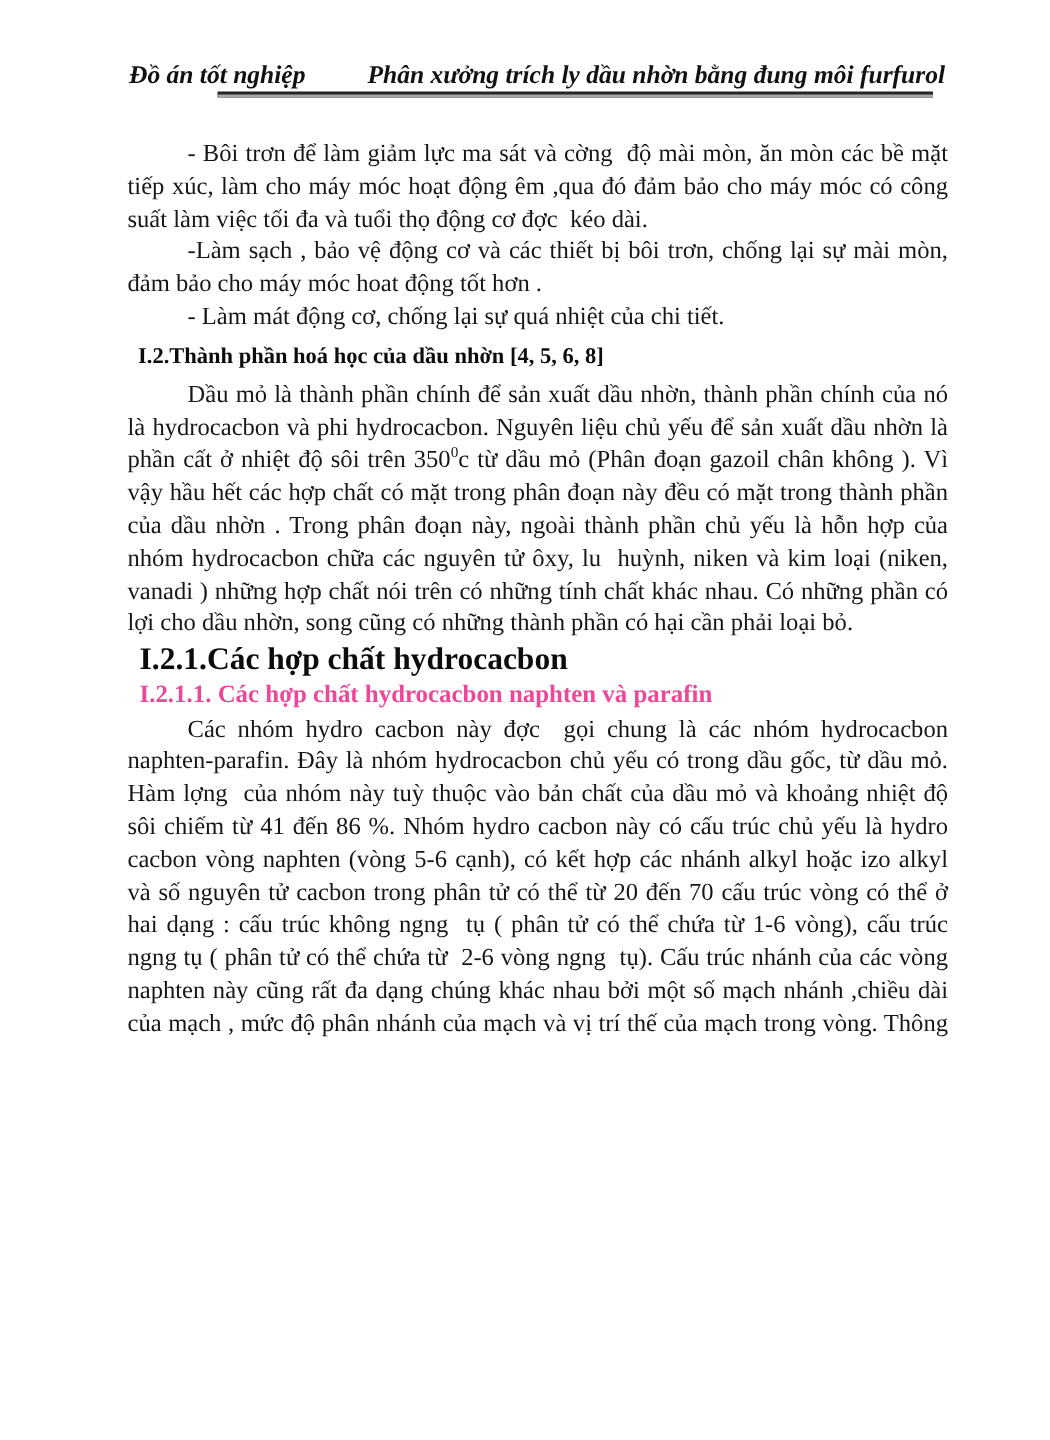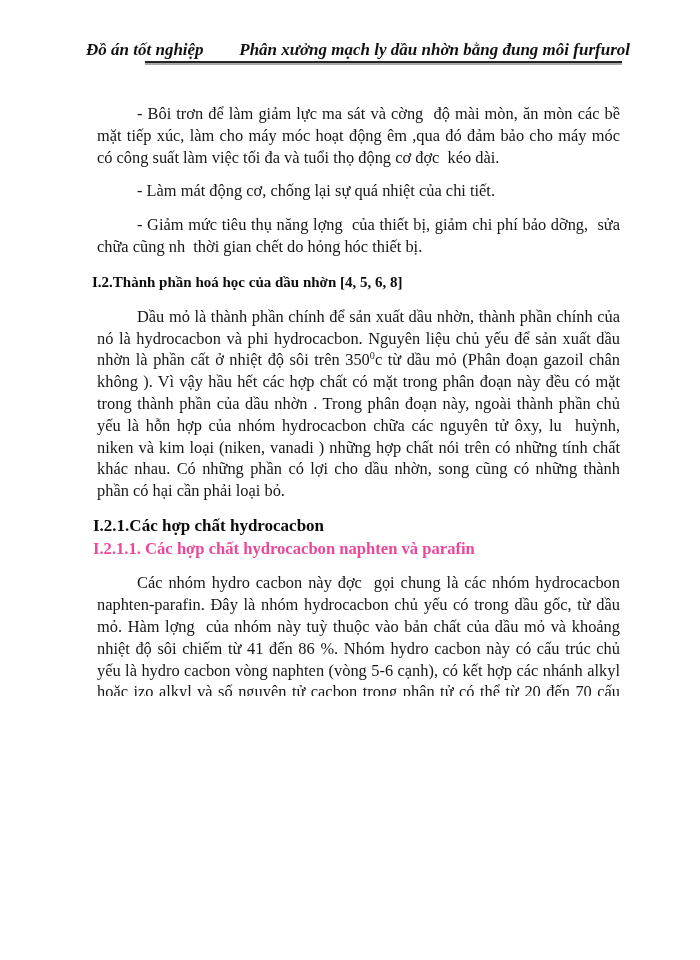--- a/index.html
+++ b/index.html
@@ -42,37 +42,37 @@
   .content {
     position: absolute;
     top: 91px;
     left: 85px;
     width: 547px;
     font-size: 16.4px;
     line-height: 21.8px;
     text-align: justify;
   }
   .para {
-    margin: 12px;
+    margin: 0;
     text-indent: 40px;
     white-space: pre-wrap;
   }
   .heading-1 {
     margin: 4px 0 2px 0;
     padding-left: 7px;
     font-size: 15px;
     font-weight: bold;
     color: #0c0c0c;
     line-height: 24px;
     text-align: left;
   }
   .heading-2 {
     margin: 2px 0 0 0;
     padding-left: 8px;
-    font-size: 17px;
+    font-size: 21px;
     font-weight: bold;
     color: #0c0c0c;
     line-height: 23px;
     text-align: left;
   }
   .heading-3 {
     margin: 1px 0 0 0;
     padding-left: 8px;
     font-size: 16.6px;
     font-weight: bold;
@@ -124,33 +124,33 @@
     white-space: nowrap;
   }
 </style>
 </head>
 <body>
 
 <div class="page">
 
   <div class="header-row">
     <span>Đồ án tốt nghiệp</span>
-    <span>Phân xưởng mạch ly dầu nhờn bằng đung môi furfurol</span>
+    <span>Phân xưởng trích ly dầu nhờn bằng đung môi furfurol</span>
   </div>
   <div class="header-rule"></div>
 
   <div class="content">
 
     <p class="para">- Bôi trơn để làm giảm lực ma sát và cờng  độ mài mòn, ăn mòn các bề mặt tiếp xúc, làm cho máy móc hoạt động êm ,qua đó đảm bảo cho máy móc có công suất làm việc tối đa và tuổi thọ động cơ đợc  kéo dài.</p>
 
+    <p class="para">-Làm sạch , bảo vệ động cơ và các thiết bị bôi trơn, chống lại sự mài mòn, đảm bảo cho máy móc hoat động tốt hơn .</p>
 
     <p class="para">- Làm mát động cơ, chống lại sự quá nhiệt của chi tiết.</p>
 
 
-    <p class="para">- Giảm mức tiêu thụ năng lợng  của thiết bị, giảm chi phí bảo dỡng,  sửa chữa cũng nh  thời gian chết do hỏng hóc thiết bị.</p>
 
     <h2 class="heading-1">I.2.Thành phần hoá học của dầu nhờn [4, 5, 6, 8]</h2>
 
     <p class="para"><span>Dầu mỏ là thành phần chính để sản xuất dầu nhờn, thành phần chính của nó là hydrocacbon và phi hydrocacbon. Nguyên liệu chủ yếu để sản xuất dầu nhờn là phần cất ở nhiệt độ sôi trên 350</span><sup class="degree">0</sup><span>c từ dầu mỏ (Phân đoạn gazoil chân không ). Vì vậy hầu hết các hợp chất có mặt trong phân đoạn này đều có mặt trong thành phần của dầu nhờn . Trong phân đoạn này, ngoài thành phần chủ yếu là hỗn hợp của nhóm hydrocacbon chữa các nguyên tử ôxy, lu  huỳnh, niken và kim loại (niken, vanadi ) những hợp chất nói trên có những tính chất khác nhau. Có những phần có lợi cho dầu nhờn, song cũng có những thành phần có hại cần phải loại bỏ.</span></p>
 
     <h3 class="heading-2">I.2.1.Các hợp chất hydrocacbon</h3>
 
     <h4 class="heading-3">I.2.1.1. Các hợp chất hydrocacbon naphten và parafin</h4>
 
     <p class="para">Các nhóm hydro cacbon này đợc  gọi chung là các nhóm hydrocacbon naphten-parafin. Đây là nhóm hydrocacbon chủ yếu có trong dầu gốc, từ dầu mỏ. Hàm lợng  của nhóm này tuỳ thuộc vào bản chất của dầu mỏ và khoảng nhiệt độ sôi chiếm từ 41 đến 86 %. Nhóm hydro cacbon này có cấu trúc chủ yếu là hydro cacbon vòng naphten (vòng 5-6 cạnh), có kết hợp các nhánh alkyl hoặc izo alkyl và số nguyên tử cacbon trong phân tử có thể từ 20 đến 70 cấu trúc vòng có thể ở hai dạng : cấu trúc không ngng  tụ ( phân tử có thể chứa từ 1-6 vòng), cấu trúc ngng tụ ( phân tử có thể chứa từ  2-6 vòng ngng  tụ). Cấu trúc nhánh của các vòng naphten này cũng rất đa dạng chúng khác nhau bởi một số mạch nhánh ,chiều dài của mạch , mức độ phân nhánh của mạch và vị trí thế của mạch trong vòng. Thông thờng  ngời  ta nhận thấy rằng:</p>

